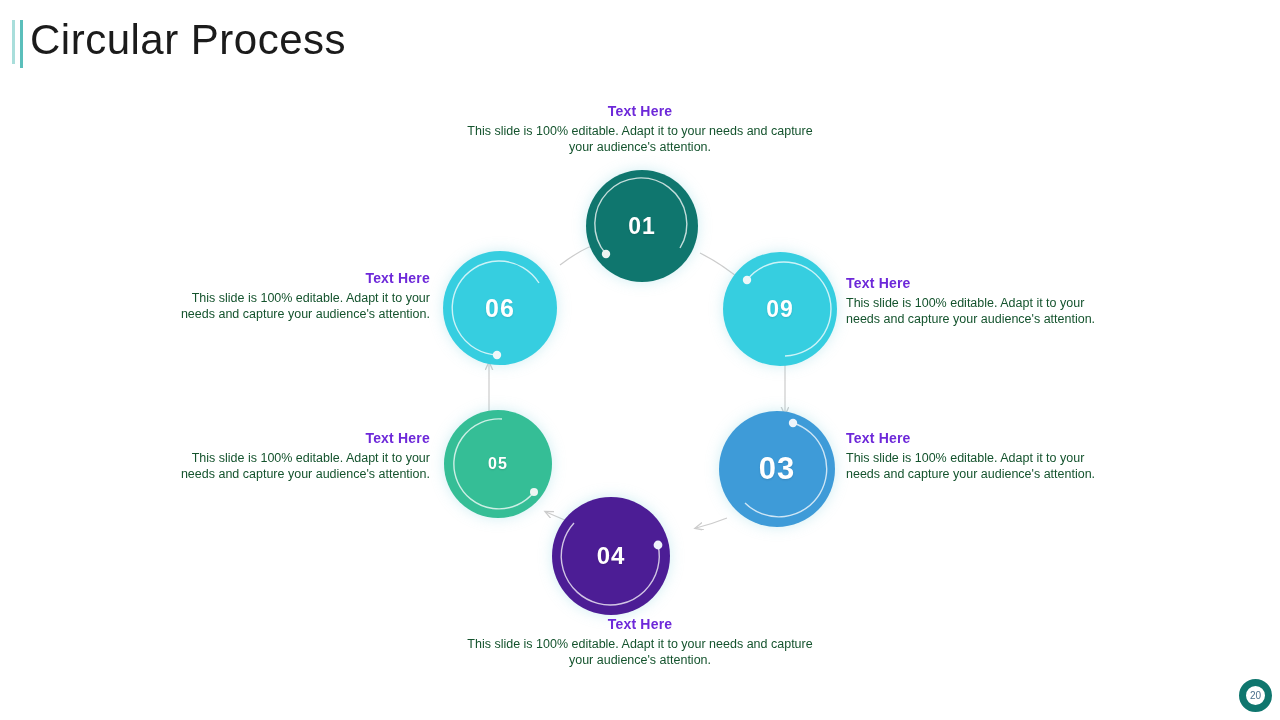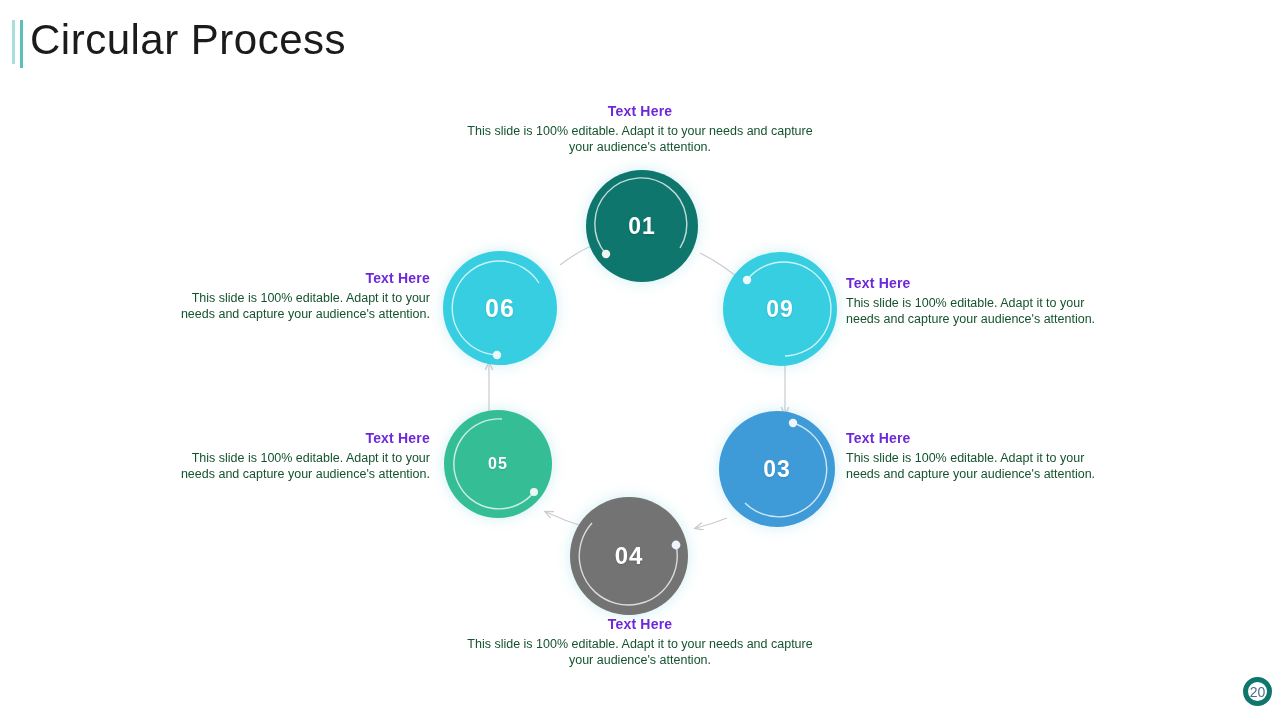--- a/index.html
+++ b/index.html
@@ -114,29 +114,29 @@
     margin: 0;
   }
   .tblock.center { text-align: center; }
   .tblock.right  { text-align: right; }
   .tblock.left   { text-align: left; }
 
   
   .pagenum {
     position: absolute;
     right: 8px;
-    bottom: 14px;
+    bottom: 8px;
     width: 19px;
     height: 19px;
-    border: 5px solid #0f766e;
+    border: 7px solid #0f766e;
     border-radius: 50%;
     display: flex;
     align-items: center;
     justify-content: center;
-    font-size: 14px;
+    font-size: 10px;
     color: #4a6f8c;
   }
 </style>
 </head>
 <body>
 
 <div class="header">
   <div class="accent-bars">
     <span class="accent-bar b1"></span>
     <span class="accent-bar b2"></span>
@@ -180,24 +180,24 @@
       <circle cx="24" cy="28" r="4.2" fill="#eef7f9"></circle>
     </svg>
     <span class="num" style="font-size:23px;">09</span>
   </div>
 
   <div class="node" style="left:719px; top:411px; width:116px; height:116px; background:#3e9bd8;">
     <svg class="ringsvg" viewBox="0 0 116 116">
       <path d="M74,12 A48,48 0 1 1 26,92" fill="none" stroke="#ffffff" stroke-opacity="0.75" stroke-width="1.4"></path>
       <circle cx="74" cy="12" r="4.2" fill="#eef4fa"></circle>
     </svg>
-    <span class="num" style="font-size:23px;">03</span>
-  </div>
-
-  <div class="node" style="left:570px; top:497px; width:118px; height:118px; background:#737373;">
+    <span class="num" style="font-size:31px;">03</span>
+  </div>
+
+  <div class="node" style="left:552px; top:497px; width:118px; height:118px; background:#4c1d95;">
     <svg class="ringsvg" viewBox="0 0 118 118">
       <path d="M106,48 A49,49 0 1 1 22,26" fill="none" stroke="#ffffff" stroke-opacity="0.75" stroke-width="1.4"></path>
       <circle cx="106" cy="48" r="4.4" fill="#eff3fb"></circle>
     </svg>
     <span class="num" style="font-size:24px;">04</span>
   </div>
 
   <div class="node" style="left:444px; top:410px; width:108px; height:108px; background:#35be96;">
     <svg class="ringsvg" viewBox="0 0 108 108">
       <path d="M90,82 A45,45 0 1 1 58,9" fill="none" stroke="#ffffff" stroke-opacity="0.75" stroke-width="1.4"></path>

